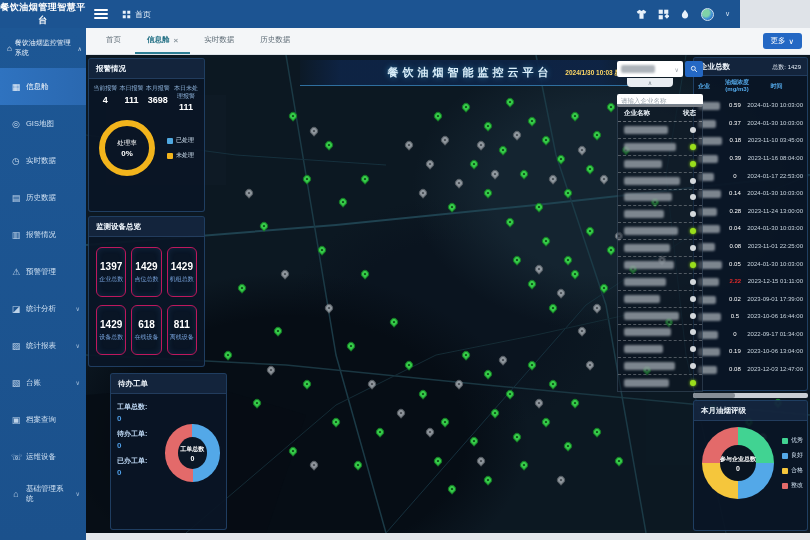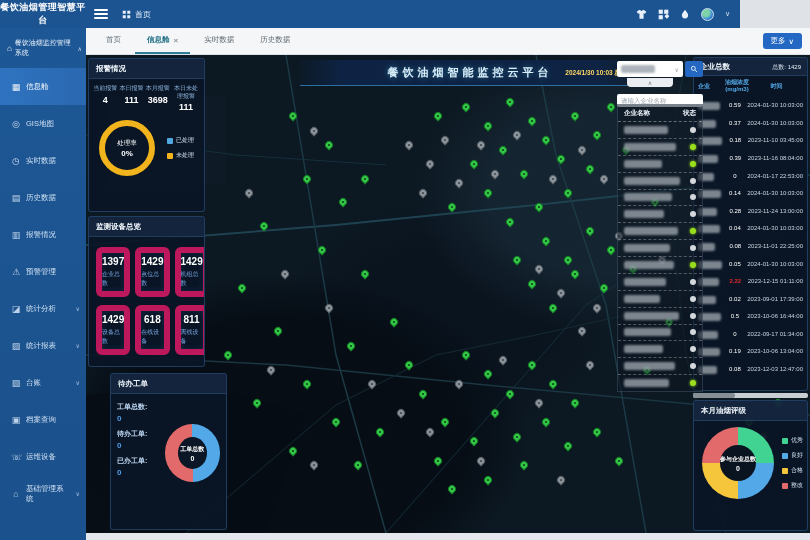--- a/index.html
+++ b/index.html
@@ -82,21 +82,21 @@
   .ring { width:56px; height:56px; border-radius:50%; border:6px solid #f2b41c;
     display:flex; flex-direction:column; align-items:center; justify-content:center; }
   .ring .rl { font-size:6.5px; color:#fff; } .ring .rv { font-size:8px; color:#fff; font-weight:bold; margin-top:1px; }
   .alegend { margin-left:12px; display:flex; flex-direction:column; gap:6px; }
   .lgitem { display:flex; align-items:center; gap:3px; font-size:6px; color:#cfe0f0; }
   .lgitem .sw { width:6px; height:6px; border-radius:1px; }
 
   
   .p-dev { left:2px; top:161px; width:117px; height:151px; }
   .dgrid { display:grid; grid-template-columns:repeat(3,1fr); gap:8px 5px; padding:10px 7px; }
-  .dbox { border:6px solid #be185d; border-radius:6px; height:50px;
+  .dbox { border:1px solid #be185d; border-radius:6px; height:50px;
     display:flex; flex-direction:column; align-items:center; justify-content:center; gap:3px;
     box-shadow:inset 0 0 6px rgba(64,130,210,.18); }
   .dbox .vl { font-size:10px; font-weight:bold; color:#fff; }
   .dbox .lb { font-size:6px; color:#7aa6e0; }
 
   
   .p-wo { left:2px; top:318px; width:117px; height:157px;margin-left:22px; }
   .wo-body { display:flex; padding:8px 6px; }
   .wo-list { width:48px; display:flex; flex-direction:column; gap:6px; }
   .wo-item .lb { font-size:7px; font-weight:bold; color:#bcd6f2; }

